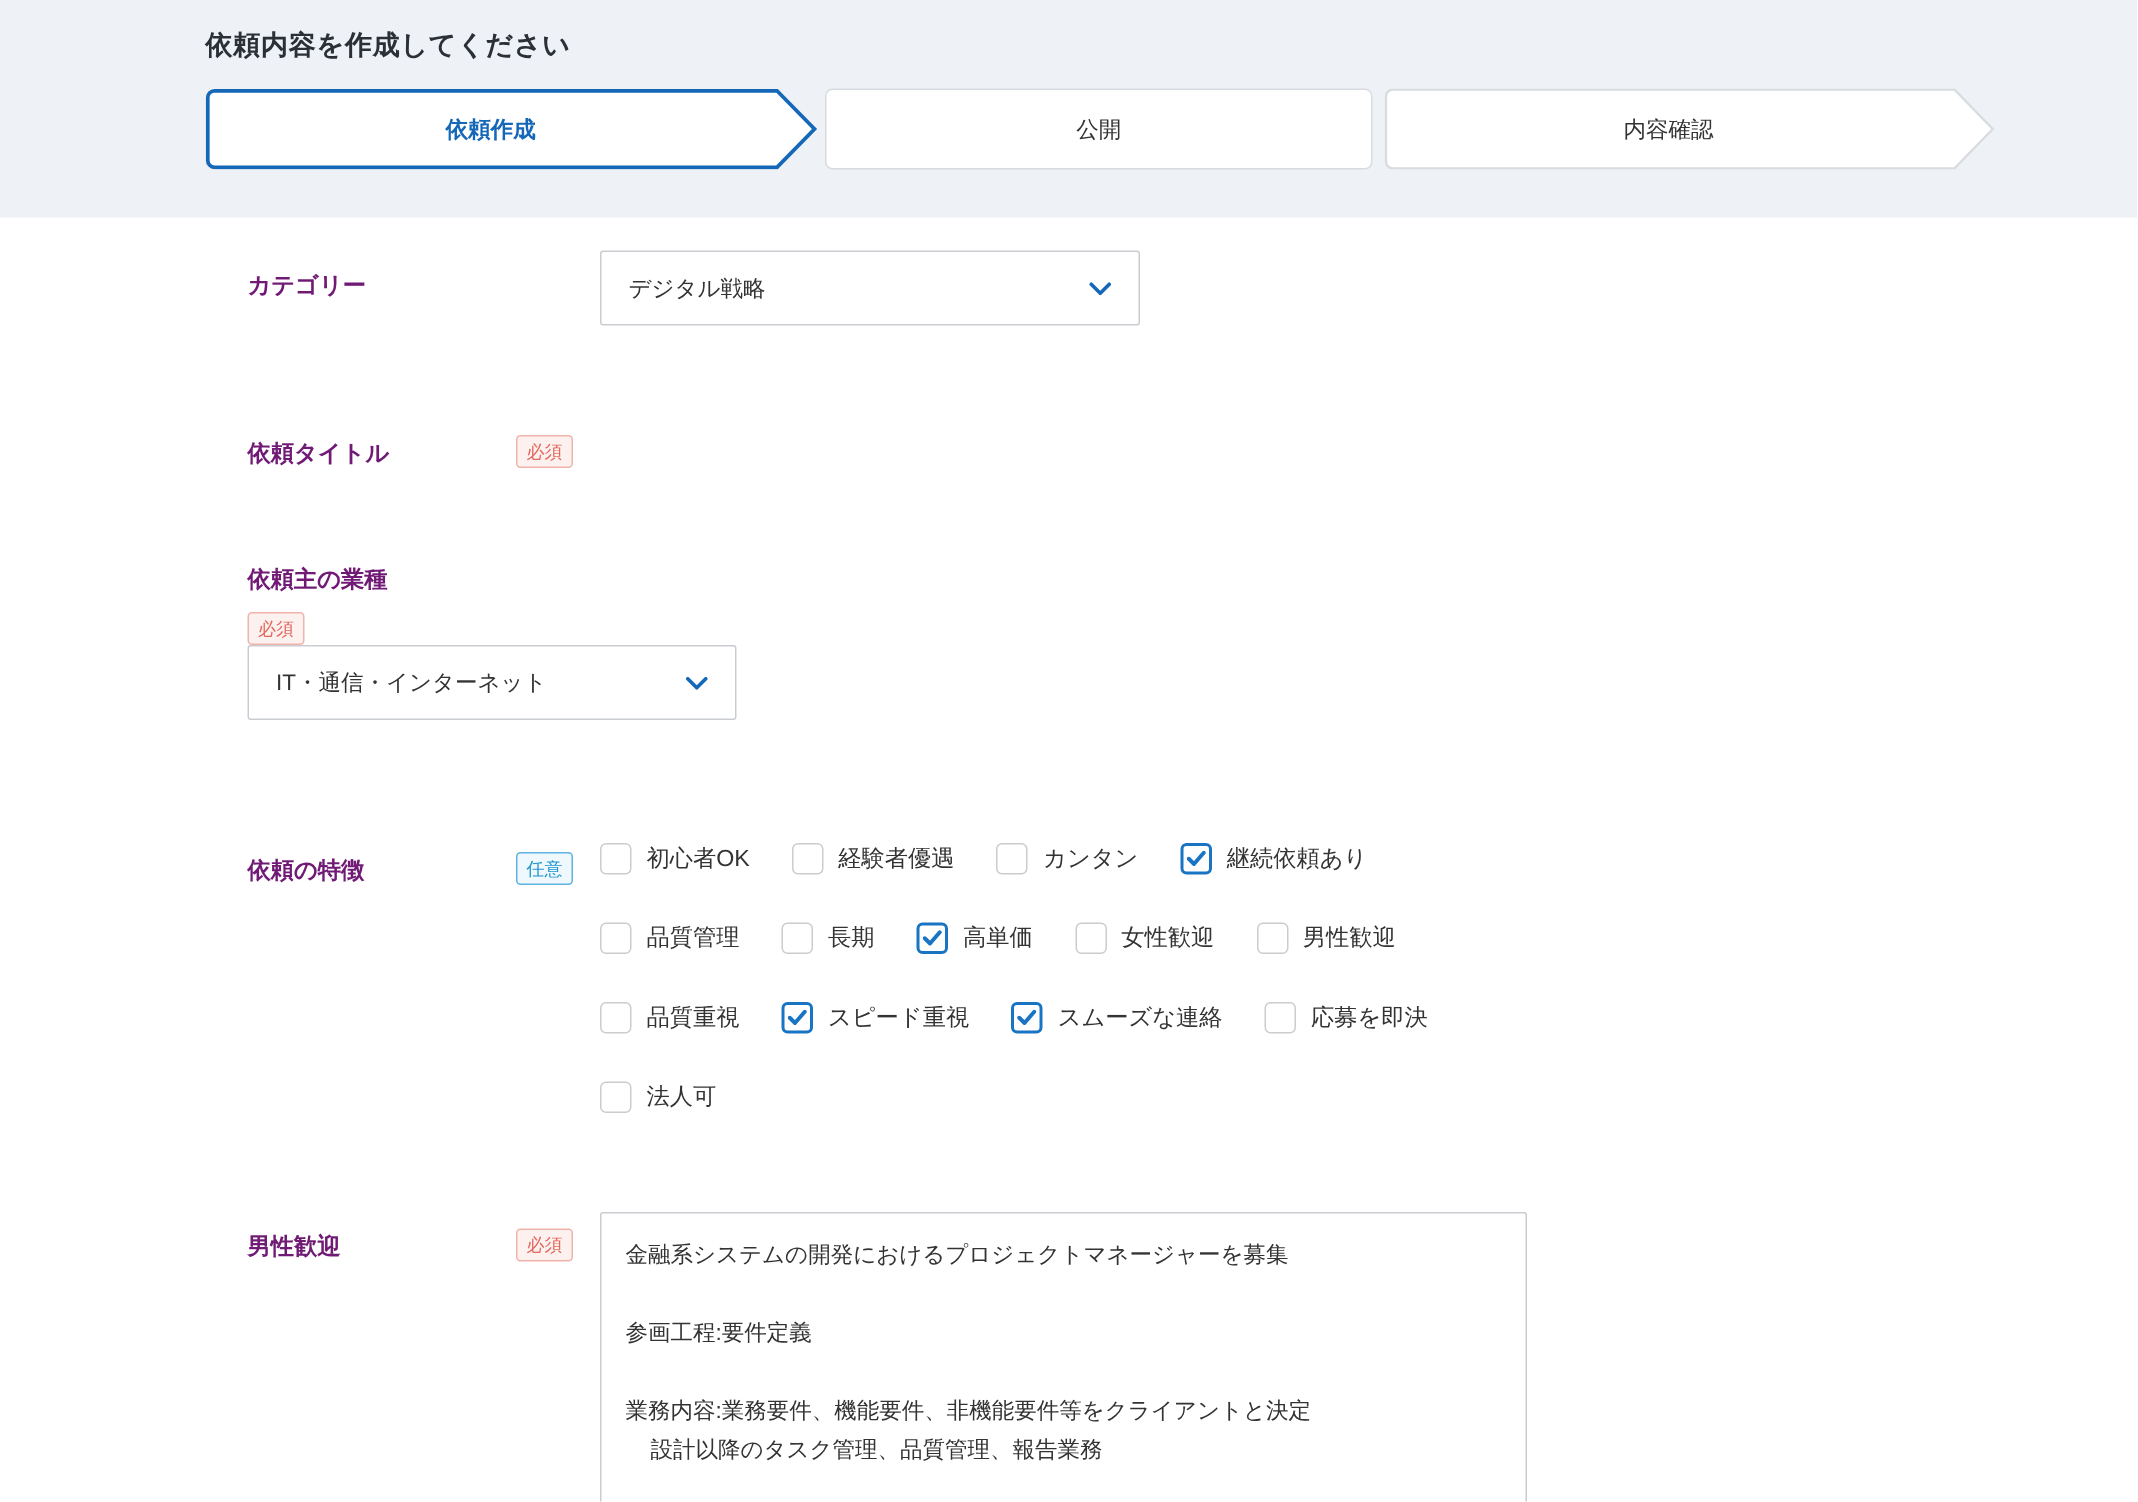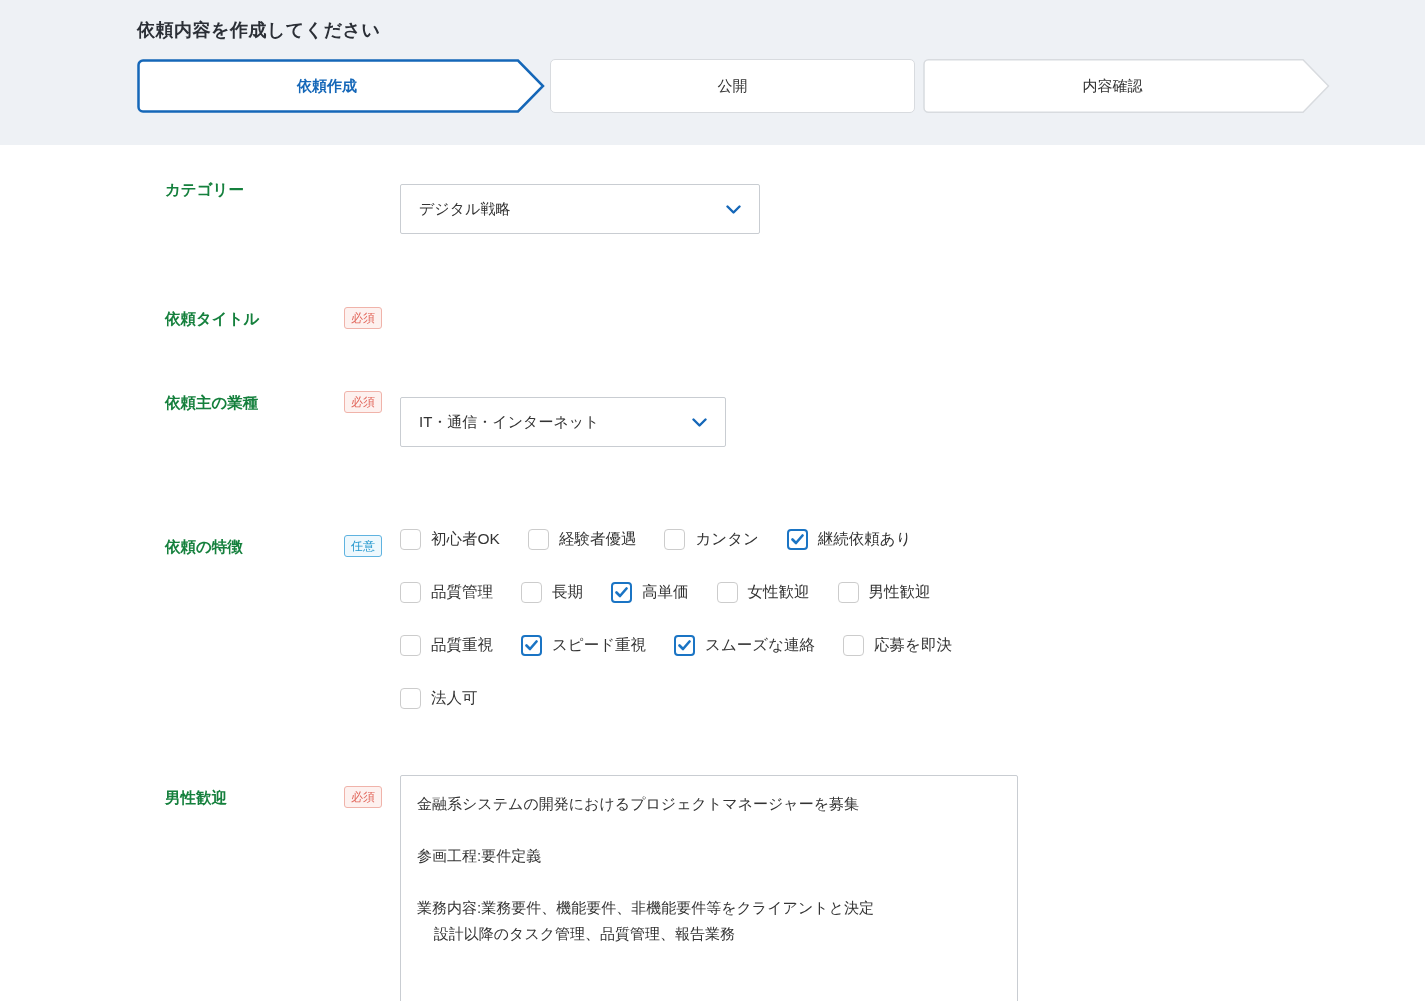--- a/index.html
+++ b/index.html
@@ -20,29 +20,29 @@
   .step-2 { width:407px; }
   .step-3 { width:367px; background:#fff; border:1.5px solid #d8dbdf; border-radius:5px; }
   .step-3 .step-label { right:0; }
   .step-active .step-label { color:#1567b8; font-weight:bold; }
   .step-idle .step-label { color:#333; }
 
   
   .form-area { padding:22px 0 0 165px; }
   .form-row { display:flex; align-items:flex-start; }
   .label-col { width:179px; padding-top:13px; }
-  .field-label { font-size:15.5px; font-weight:bold; color:#15803d; }
+  .field-label { font-size:15.5px; font-weight:bold; color:#701a75; }
   .badge-col { width:56px; padding-top:11px; }
   .badge { display:inline-block; font-size:12px; line-height:1; padding:4px 6px; border-radius:3px; }
   .badge-required { color:#e2695e; border:1px solid #f0b3aa; background:#fdf1ef; }
   .badge-optional { color:#2196cd; border:1px solid #5fb3e0; background:#eef8fd; }
 
   .select-box { height:50px; background:#fff; border:1px solid #c9cdd2; border-radius:2px;
     display:flex; align-items:center; justify-content:space-between; padding:0 18px;
-    font-size:15px; color:#333; cursor:pointer;margin-top:17px; }
+    font-size:15px; color:#333; cursor:pointer; }
   .select-category { width:360px; }
   .select-industry { width:326px; }
 
   .text-input { width:618px; height:50px; border:1px solid #c9cdd2; border-radius:2px;
     padding:0 16px; font-size:15px; color:#333; font-family:inherit; background:#fff; }
   .char-counter { width:618px; text-align:right; margin-top:7px; }
   .char-count { font-size:14px; font-weight:bold; font-style:italic; color:#1b2430; }
   .char-limit { font-size:12px; color:#3a3f45; }
 
   .features-col { padding-top:5px; }
@@ -54,21 +54,21 @@
   .checkbox-off { border:1.5px solid #ccc; }
   .checkbox-on { border:2px solid #1a74c4; }
   .feature-label { font-size:15.5px; color:#333; }
 
   .textarea-field { width:618px; height:260px; border:1px solid #c9cdd2; border-radius:2px;
     padding:15px 16px; font-size:15px; line-height:26px; color:#333;
     font-family:inherit; resize:none; background:#fff; display:block; }
 
   .mb-row1 { margin-bottom:62px; }
   .mb-row2 { margin-bottom:50px; }
-  .mb-row3 { margin-bottom:77px; }
+  .mb-row3 { margin-bottom:77px;flex-direction:column; }
   .mb-row4 { margin-bottom:66px; }
 </style>
 </head>
 <body>
 
 <div class="header-band">
   <div class="page-title">依頼内容を作成してください</div>
 
   <div class="stepper">
     <div class="step step-1 step-active">

